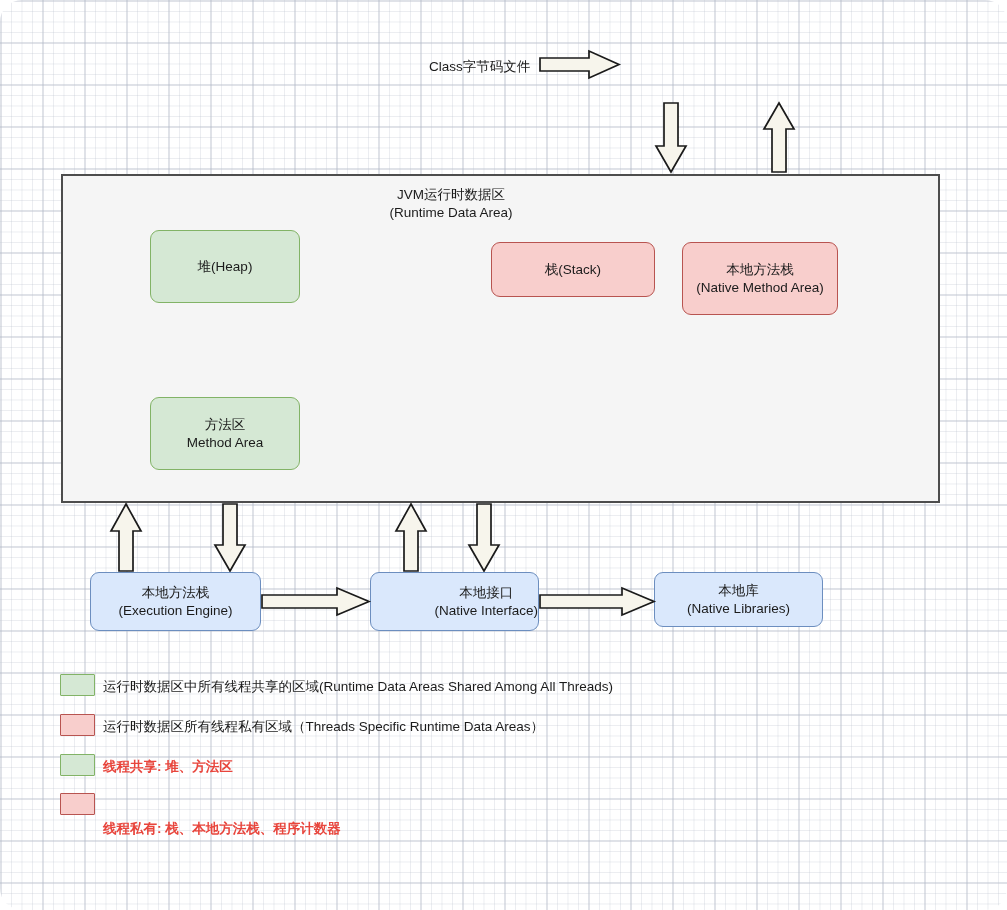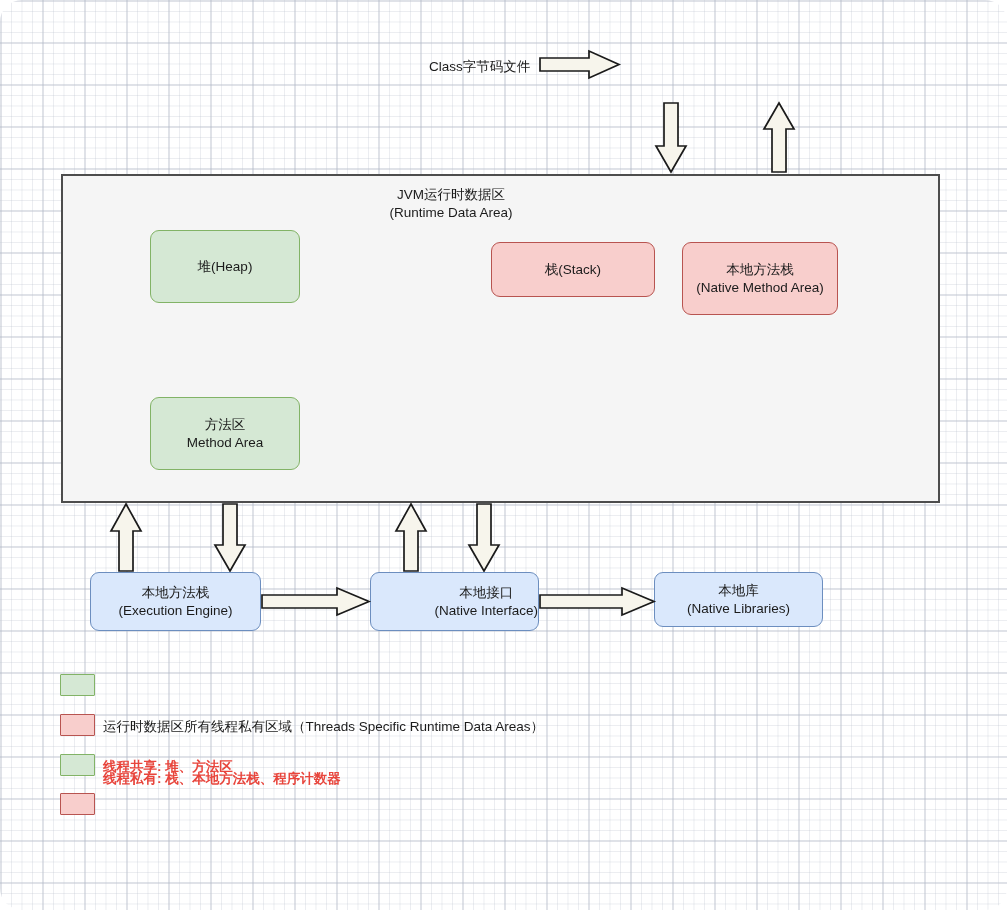--- a/index.html
+++ b/index.html
@@ -200,23 +200,24 @@
 
   <svg class="arrow-svg" style="left:261px; top:587px;" width="110" height="30">
     <polygon class="arrow-shape" points="1,8 76,8 76,1 108,14.5 76,28 76,21 1,21"></polygon>
   </svg>
 
   <svg class="arrow-svg" style="left:539px; top:587px;" width="117" height="30">
     <polygon class="arrow-shape" points="1,8 83,8 83,1 115,14.5 83,28 83,21 1,21"></polygon>
   </svg>
 
   <div class="legend-swatch green" style="left:60px; top:674px;"></div>
+  <div class="legend-text" style="left:103px; top:678px;">运行时数据区中所有线程共享的区域(Runtime Data Areas Shared Among All Threads)</div>
 
   <div class="legend-swatch red" style="left:60px; top:714px;"></div>
   <div class="legend-text" style="left:103px; top:718px;">运行时数据区所有线程私有区域（Threads Specific Runtime Data Areas）</div>
 
   <div class="legend-swatch green" style="left:60px; top:754px;"></div>
   <div class="legend-text emphasis" style="left:103px; top:758px;">线程共享: 堆、方法区</div>
 
   <div class="legend-swatch red" style="left:60px; top:793px;"></div>
-  <div class="legend-text emphasis" style="left:103px; top:770px;">线程私有: 栈、本地方法栈、程序计数器</div>
+  <div class="legend-text emphasis" style="left:103px; top:820px;">线程私有: 栈、本地方法栈、程序计数器</div>
 
 </div>
 
 </body></html>

